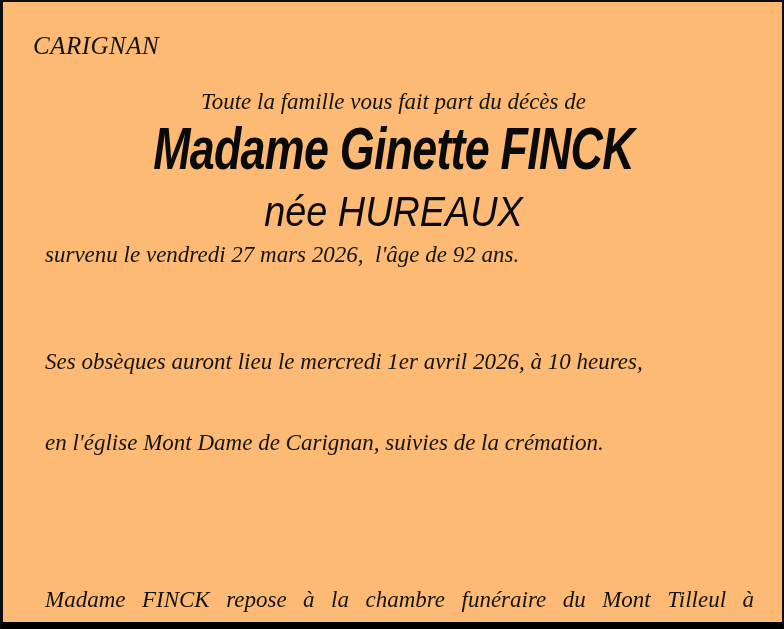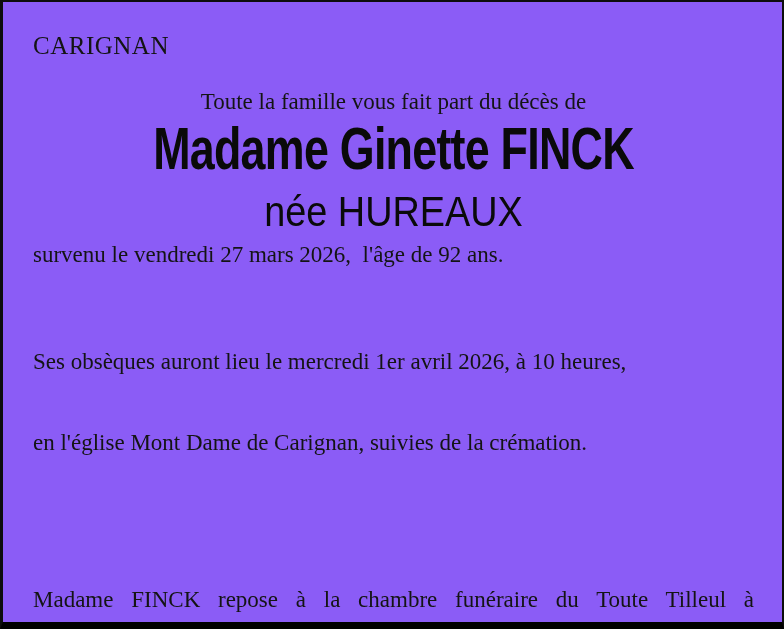--- a/index.html
+++ b/index.html
@@ -5,28 +5,29 @@
   html, body {
     margin: 0;
     padding: 0;
     background: #ffffff;
   }
   .card {
     position: relative;
     width: 784px;
     height: 629px;
     box-sizing: border-box;
-    background: #8b5cf6;
+    background: #fdba74;
     border-top: 2px solid #0d0d0d;
     border-left: 3px solid #0d0d0d;
     border-right: 2px solid #0d0d0d;
     border-bottom: 7px solid #000000;
     overflow: hidden;
     font-family: "Liberation Serif", serif;
     color: #141414;
+    font-style: italic;
   }
   .inner {
     padding: 0 28px 0 30px;
   }
   .city {
     margin: 30px 0 0 0;
     font-size: 25px;
     line-height: 28px;
     letter-spacing: 0.5px;
   }
@@ -57,21 +58,21 @@
     font-family: "Liberation Sans", sans-serif;
     font-weight: normal;
     font-size: 43px;
     line-height: 44px;
     transform: scaleX(0.88);
     transform-origin: 50% 50%;
     white-space: nowrap;
     color: #0a0a0a;
   }
   .para {
-    margin: 26px 0 0 0;
+    margin: 26px 0 0 12px;
     font-size: 23px;
     line-height: 27px;
     white-space: pre-wrap;
   }
   .para.first-after-name { margin-top: 8px; }
   .para.repose { margin-top: 22px; }
   .line { display: block; }
   .line.justified {
     text-align: justify;
     text-align-last: justify;
@@ -92,18 +93,18 @@
     <h2 class="maiden-name">née HUREAUX</h2>
 
     <p class="para first-after-name">survenu le vendredi 27 mars 2026,  l'âge de 92 ans.</p>
 
     <p class="para">
       <span class="line">Ses obsèques auront lieu le mercredi 1er avril 2026, à 10 heures,</span>
       <span class="line">en l'église Mont Dame de Carignan, suivies de la crémation.</span>
     </p>
 
     <p class="para repose">
-      <span class="line justified">Madame FINCK repose à la chambre funéraire du Toute Tilleul à</span>
+      <span class="line justified">Madame FINCK repose à la chambre funéraire du Mont Tilleul à</span>
       
     </p>
 
   </div>
 </div>
 
 </body></html>

